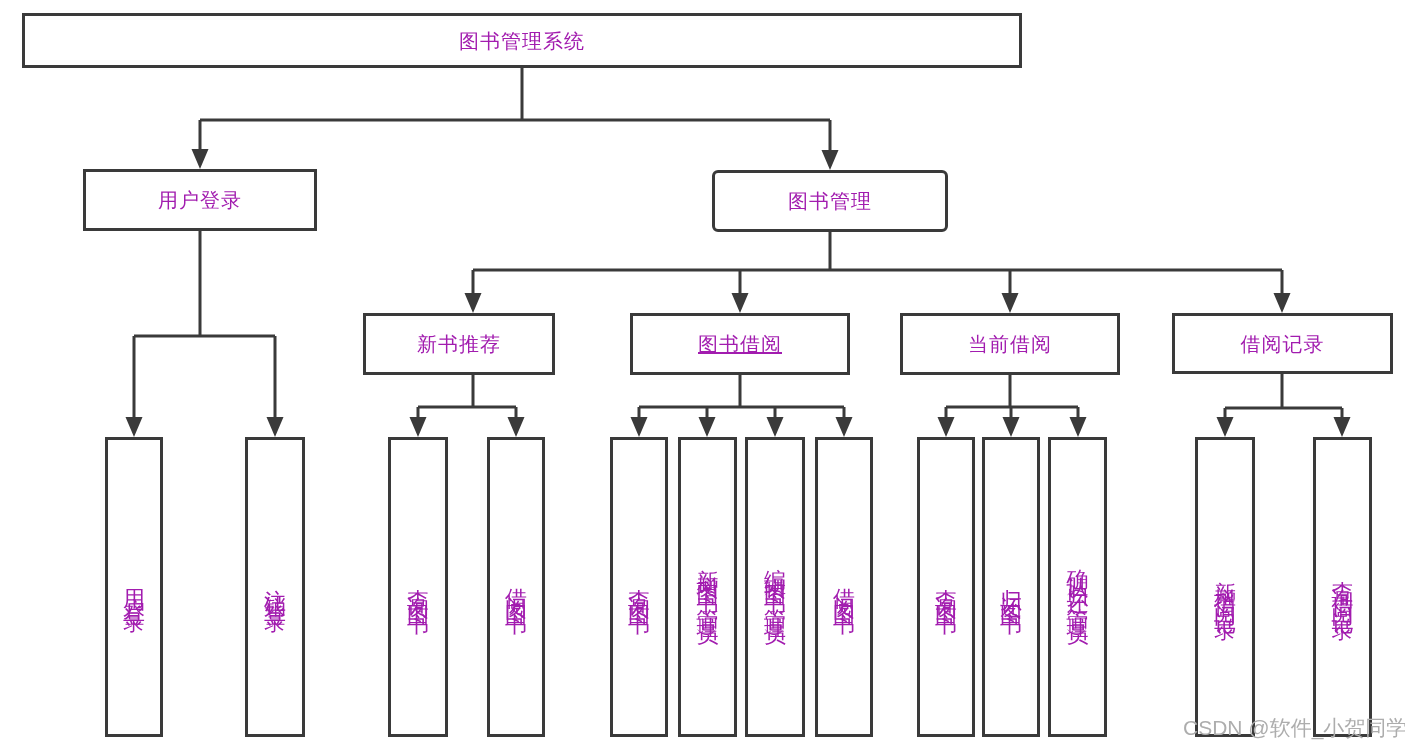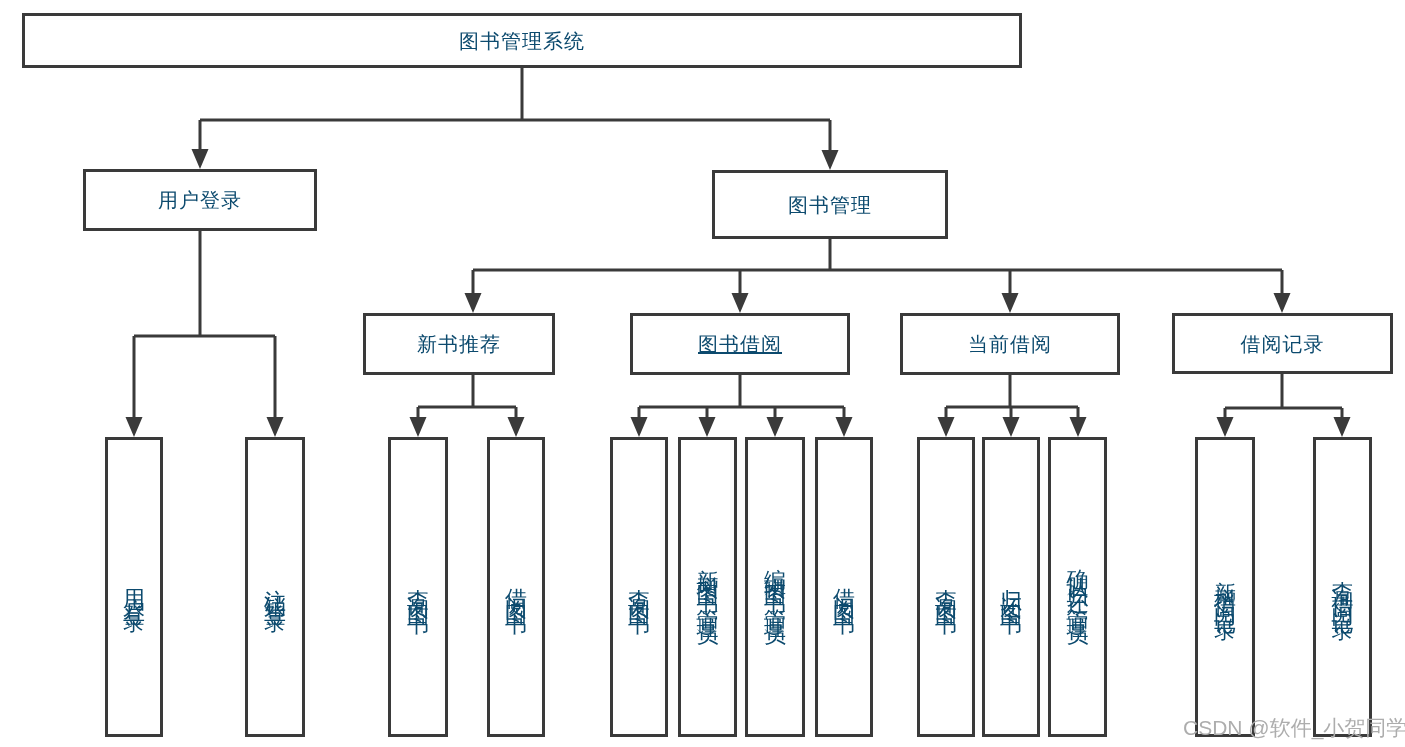--- a/index.html
+++ b/index.html
@@ -12,40 +12,40 @@
   }
   #wires{position:absolute;left:0;top:0;z-index:1;}
   .node{
     position:absolute;
     box-sizing:border-box;
     background:#ffffff;
     border:3px solid #3a3a3a;
     display:flex;
     align-items:center;
     justify-content:center;
-    color:#0c4a6e;
+    color:#a21caf;
     z-index:2;
   }
   .node.h .lbl{
     font-size:20px;
     letter-spacing:1px;
     line-height:1;
     white-space:nowrap;
   }
   .node.v .lbl{
     writing-mode:vertical-rl;
     text-orientation:mixed;
     font-size:22px;
     letter-spacing:8px;
     line-height:1;
   }
   
   #n-root          {left:22px;  top:13px;  width:1000px;height:55px;}
   #n-user-login    {left:83px;  top:169px; width:234px; height:62px;}
-  #n-book-mgmt     {left:712px; top:170px; width:236px; height:69px;}
+  #n-book-mgmt     {left:712px; top:170px; width:236px; height:62px;border-radius:6px;}
   #n-new-book      {left:363px; top:313px; width:192px; height:62px;}
   #n-book-borrow   {left:630px; top:313px; width:220px; height:62px;text-decoration:underline;}
   #n-current-borrow{left:900px; top:313px; width:220px; height:62px;}
   #n-borrow-records{left:1172px;top:313px; width:221px; height:61px;}
   
   #l-user-login {left:105px; top:437px;width:58px;height:300px;}
   #l-logout     {left:245px; top:437px;width:60px;height:300px;}
   #l-query-nbr  {left:388px; top:437px;width:60px;height:300px;}
   #l-borrow-nbr {left:487px; top:437px;width:58px;height:300px;}
   #l-query-bb   {left:610px; top:437px;width:58px;height:300px;}

